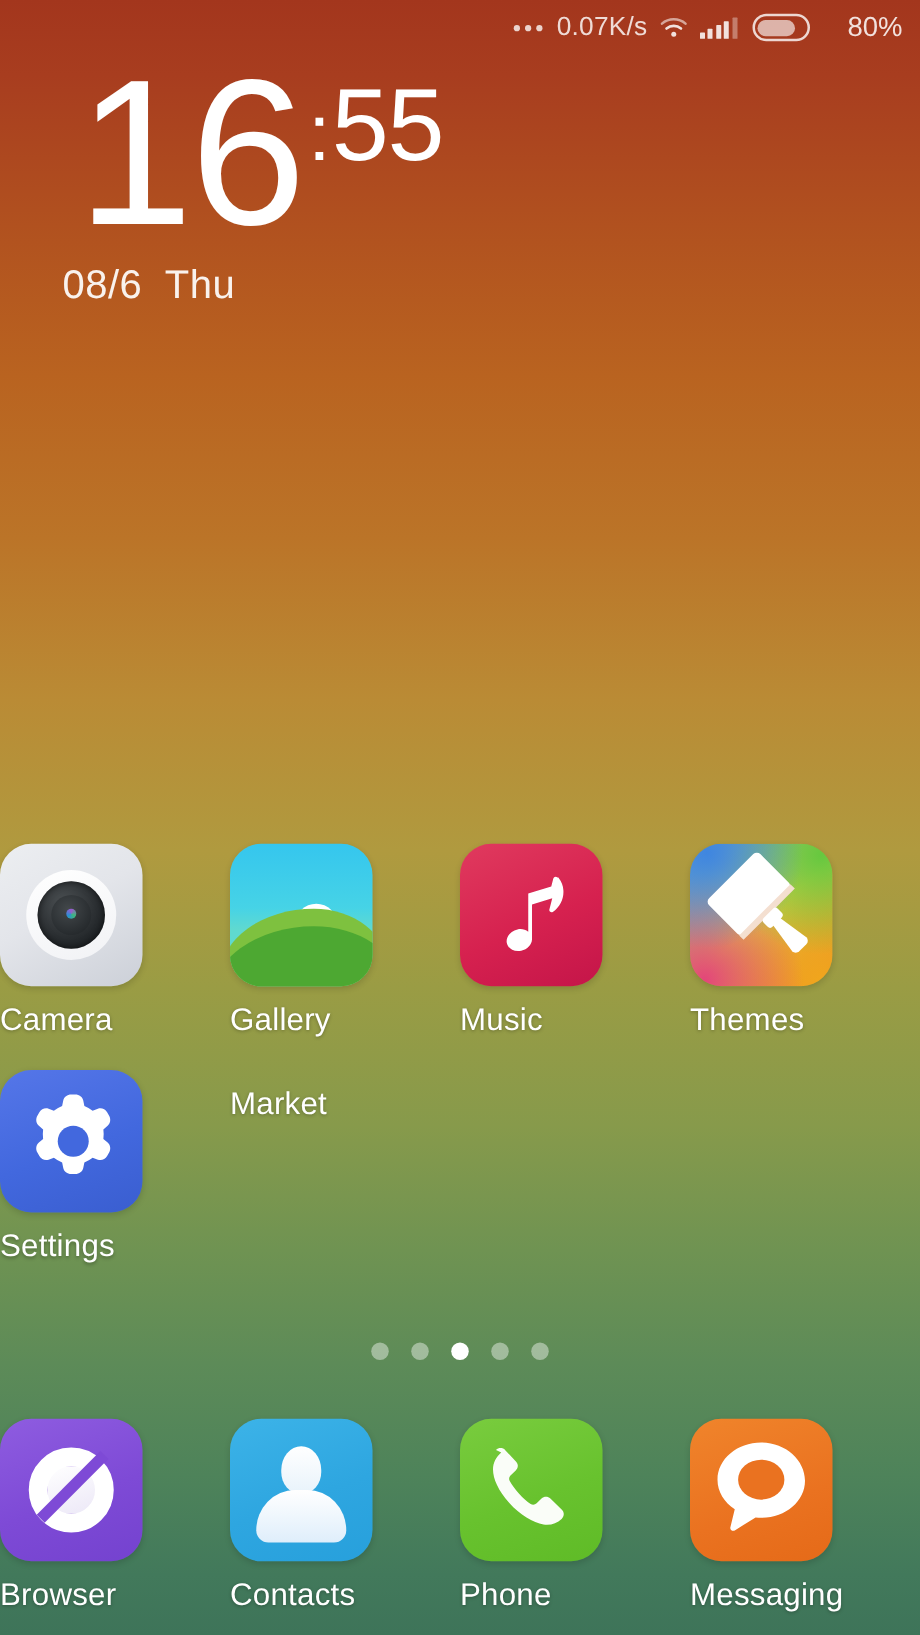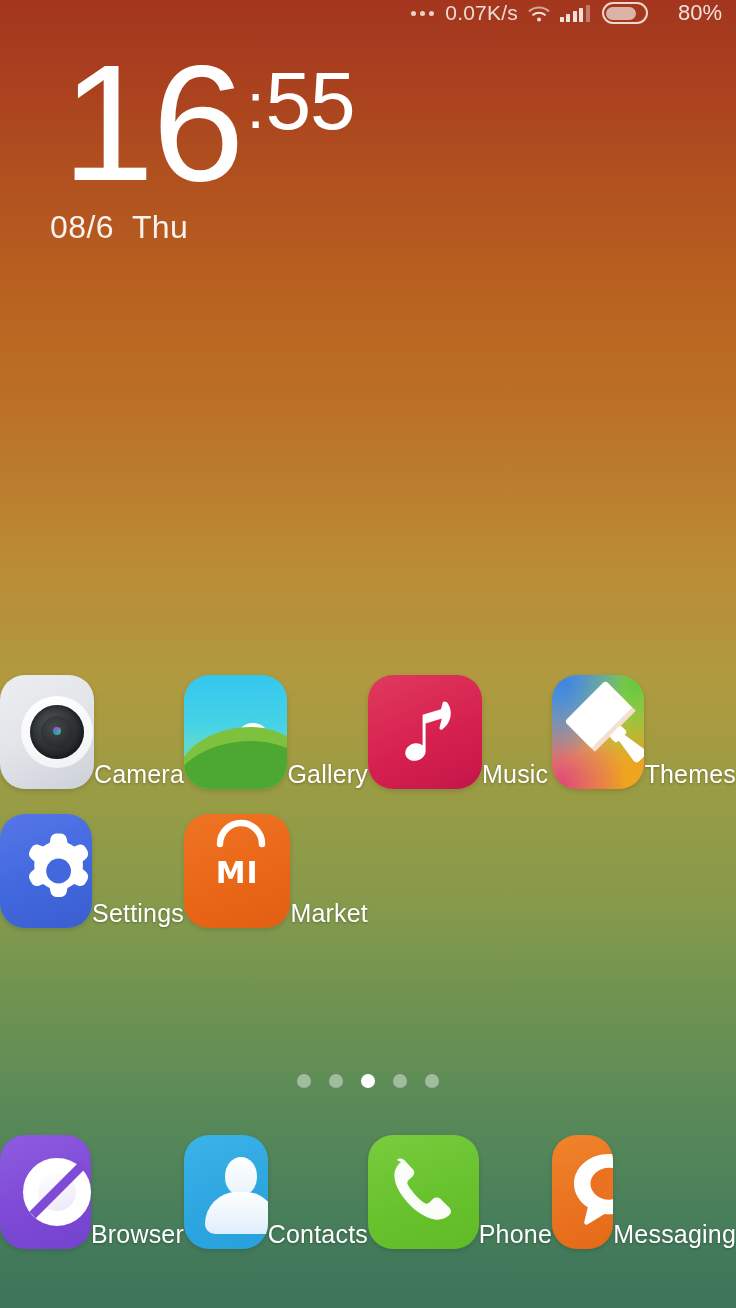--- a/index.html
+++ b/index.html
@@ -28,21 +28,21 @@
         #5d8b58 1090px,
         #4e835a 1180px,
         #42795b 1260px,
         #3e7459 1308px);
     overflow:hidden;
   }
 
   
   #status-bar {
     position:absolute; top:0; left:0; right:0; height:44px;
-    display:flex; align-items:flex-start; justify-content:flex-end;
+    display:flex; align-items:center; justify-content:flex-end;
     padding-right:14px;
     color:rgba(255,255,255,0.78);
     font-size:21px;
   }
   .sb-group { display:flex; align-items:center; gap:9px; }
   .dots-icon { display:flex; gap:4px; align-items:center; margin-right:2px; }
   .dots-icon i { width:5px; height:5px; border-radius:50%;
     background:rgba(255,255,255,0.78); display:block; }
   .net-speed { font-size:21px; letter-spacing:0.2px; color:rgba(255,255,255,0.82); }
 
@@ -86,22 +86,22 @@
   .clock-date {
     margin-top:14px; font-size:32px; color:rgba(255,255,255,0.92);
     font-weight:400; letter-spacing:0.4px;
   }
   .clock-date .dow { margin-left:18px; }
 
   
   #app-grid { position:absolute; left:0; top:660px; width:736px; }
   .app-row { display:flex; width:736px; }
   .app-cell {
-    width:184px; display:flex; flex-direction:row;
-    align-items:flex-end; padding-top:15px; padding-bottom:10px;
+    width:184px; display:flex; flex-direction:column;
+    align-items:flex-start; padding-top:15px; padding-bottom:10px;
   }
   .app-icon {
     width:114px; height:114px; border-radius:25px;
     position:relative; overflow:visible;
     box-shadow:0 2px 5px rgba(0,0,0,0.14);
   }
   .app-icon > .clip { position:absolute; inset:0; border-radius:25px; overflow:hidden; }
   .app-label {
     margin-top:13px; font-size:25px; color:#ffffff;
     text-shadow:0 1px 3px rgba(0,0,0,0.30);
@@ -303,28 +303,20 @@
             <svg width="114" height="114" viewBox="0 0 114 114">
               <path d="M57 19.5c-3.2 0-5.8 2-6.4 4.8l-.9 4.4a29 29 0 0 0-6.6 3.8l-4.2-1.6c-2.7-1-5.8.1-7.4 2.9l-1.6 2.8c-1.6 2.8-1 6.1 1.2 8l3.4 2.9a29 29 0 0 0 0 7.6l-3.4 2.9c-2.2 1.9-2.8 5.2-1.2 8l1.6 2.8c1.6 2.8 4.7 3.9 7.4 2.9l4.2-1.6a29 29 0 0 0 6.6 3.8l.9 4.4c.6 2.8 3.2 4.8 6.4 4.8h3.2c3.2 0 5.8-2 6.4-4.8l.9-4.4a29 29 0 0 0 6.6-3.8l4.2 1.6c2.7 1 5.8-.1 7.4-2.9l1.6-2.8c1.6-2.8 1-6.1-1.2-8l-3.4-2.9a29 29 0 0 0 0-7.6l3.4-2.9c2.2-1.9 2.8-5.2 1.2-8l-1.6-2.8c-1.6-2.8-4.7-3.9-7.4-2.9l-4.2 1.6a29 29 0 0 0-6.6-3.8l-.9-4.4c-.6-2.8-3.2-4.8-6.4-4.8z" fill="#ffffff"></path>
               <circle cx="58.6" cy="57" r="12.4" fill="#4268de"></circle>
             </svg>
           </span>
         </div>
         <div class="app-label">Settings</div>
       </div>
 
       <div class="app-cell">
-        <div class="app-icon ic-market">
-          <span class="clip">
-            <svg width="114" height="114" viewBox="0 0 114 114">
-              <path d="M36 30a21 21 0 0 1 42 0" stroke="#ffffff" stroke-width="6.5" fill="none" stroke-linecap="round"></path>
-            </svg>
-          </span>
-          <span class="mkt-logo">MI</span>
-        </div>
         <div class="app-label">Market</div>
       </div>
 
       <div class="app-cell"></div>
       <div class="app-cell"></div>
 
     </div>
   </div>
 
   <div id="page-dots">

